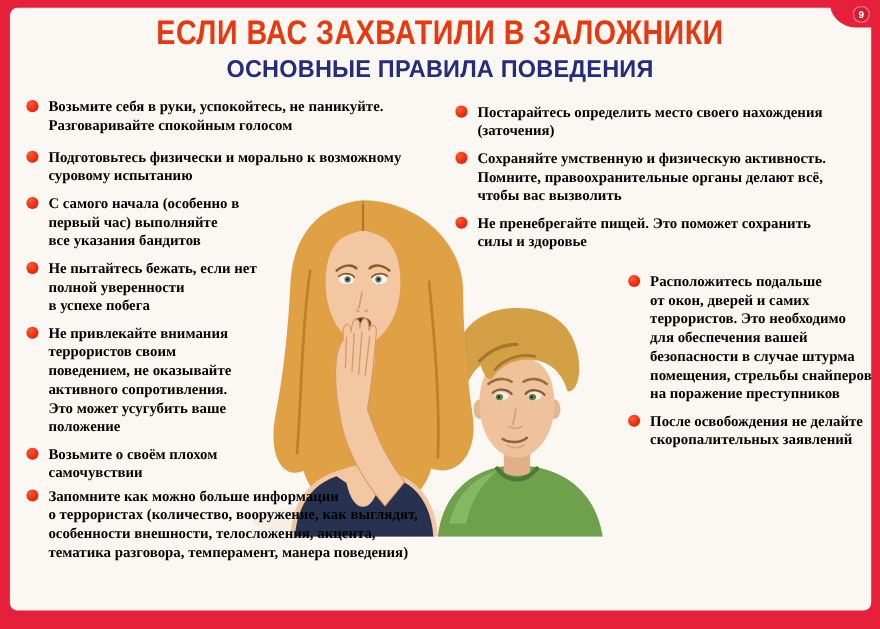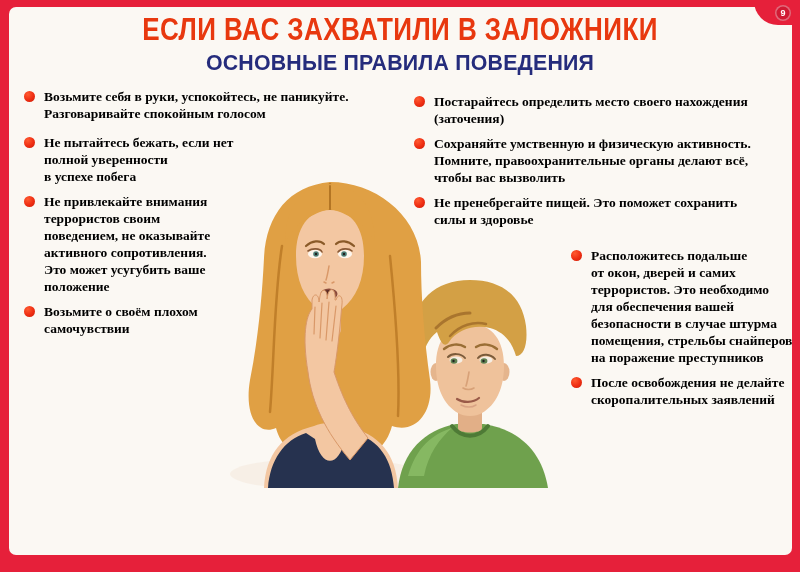--- a/index.html
+++ b/index.html
@@ -126,39 +126,57 @@
       <path class="thin" d="M85,131 L84,158 M92,127 L90,162 M99,126 L96,164 M106,130 L102,165" stroke="#d99868" stroke-width="1.2"></path>
     </g>
   </svg>
 
   <div class="col col-left">
     <div class="item" style="max-width:400px;margin-bottom:12px">
       <span class="bullet"></span>
       <span class="txt">Возьмите себя в руки, успокойтесь, не паникуйте.
 Разговаривайте спокойным голосом</span>
     </div>
+    <div class="item" style="max-width:400px">
+      <span class="bullet"></span>
+      <span class="txt">Подготовьтесь физически и морально к возможному
+суровому испытанию</span>
+    </div>
+    <div class="item" style="max-width:260px">
+      <span class="bullet"></span>
+      <span class="txt">С самого начала (особенно в
+первый час) выполняйте
+все указания бандитов</span>
+    </div>
     <div class="item" style="max-width:270px">
       <span class="bullet"></span>
       <span class="txt">Не пытайтесь бежать, если нет
 полной уверенности
 в успехе побега</span>
     </div>
     <div class="item" style="max-width:270px">
       <span class="bullet"></span>
       <span class="txt">Не привлекайте внимания
 террористов своим
 поведением, не оказывайте
 активного сопротивления.
 Это может усугубить ваше
 положение</span>
     </div>
     <div class="item" style="max-width:260px;margin-bottom:4px">
       <span class="bullet"></span>
       <span class="txt">Возьмите о своём плохом
 самочувствии</span>
+    </div>
+    <div class="item" style="max-width:450px">
+      <span class="bullet"></span>
+      <span class="txt">Запомните как можно больше информации
+о террористах (количество, вооружение, как выглядят,
+особенности внешности, телосложения, акцента,
+тематика разговора, темперамент, манера поведения)</span>
     </div>
   </div>
 
   <div class="col col-right-top">
     <div class="item" style="max-width:385px">
       <span class="bullet"></span>
       <span class="txt">Постарайтесь определить место своего нахождения
 (заточения)</span>
     </div>
     <div class="item" style="max-width:385px">

